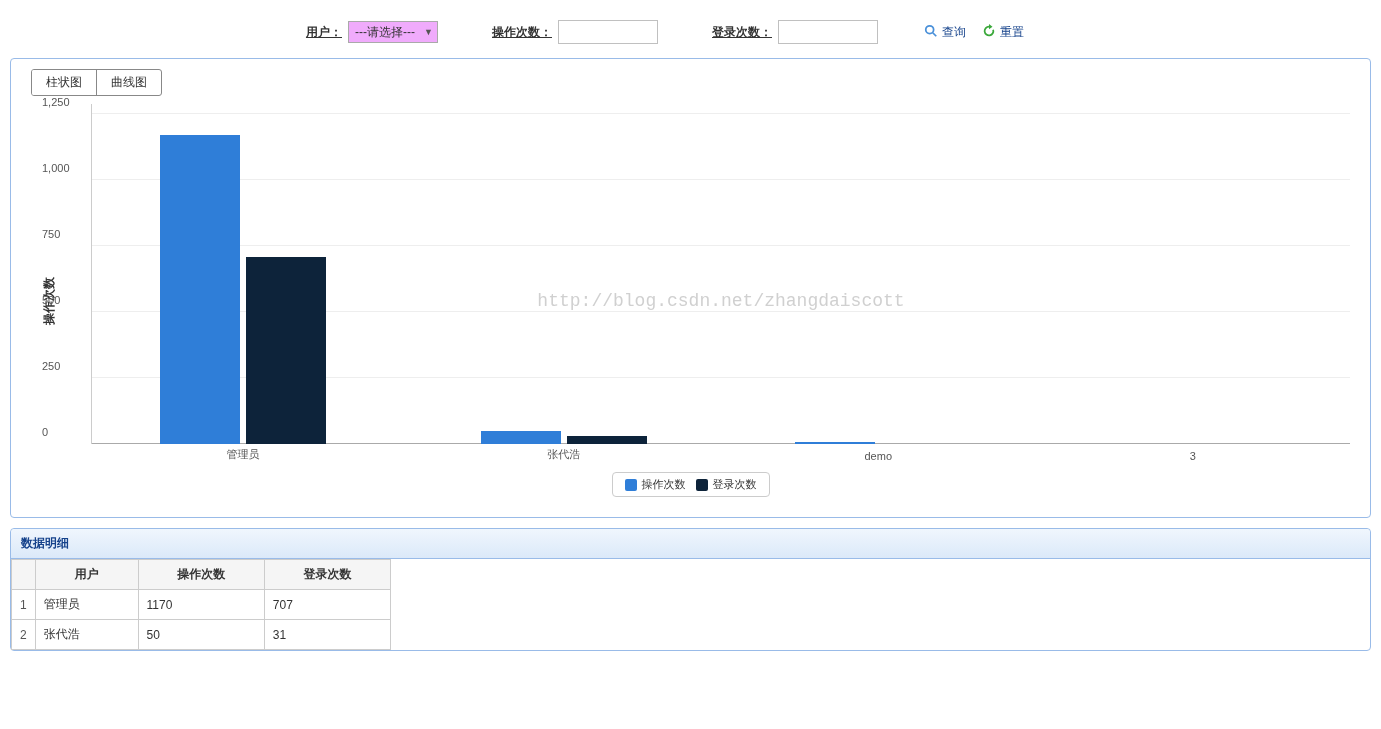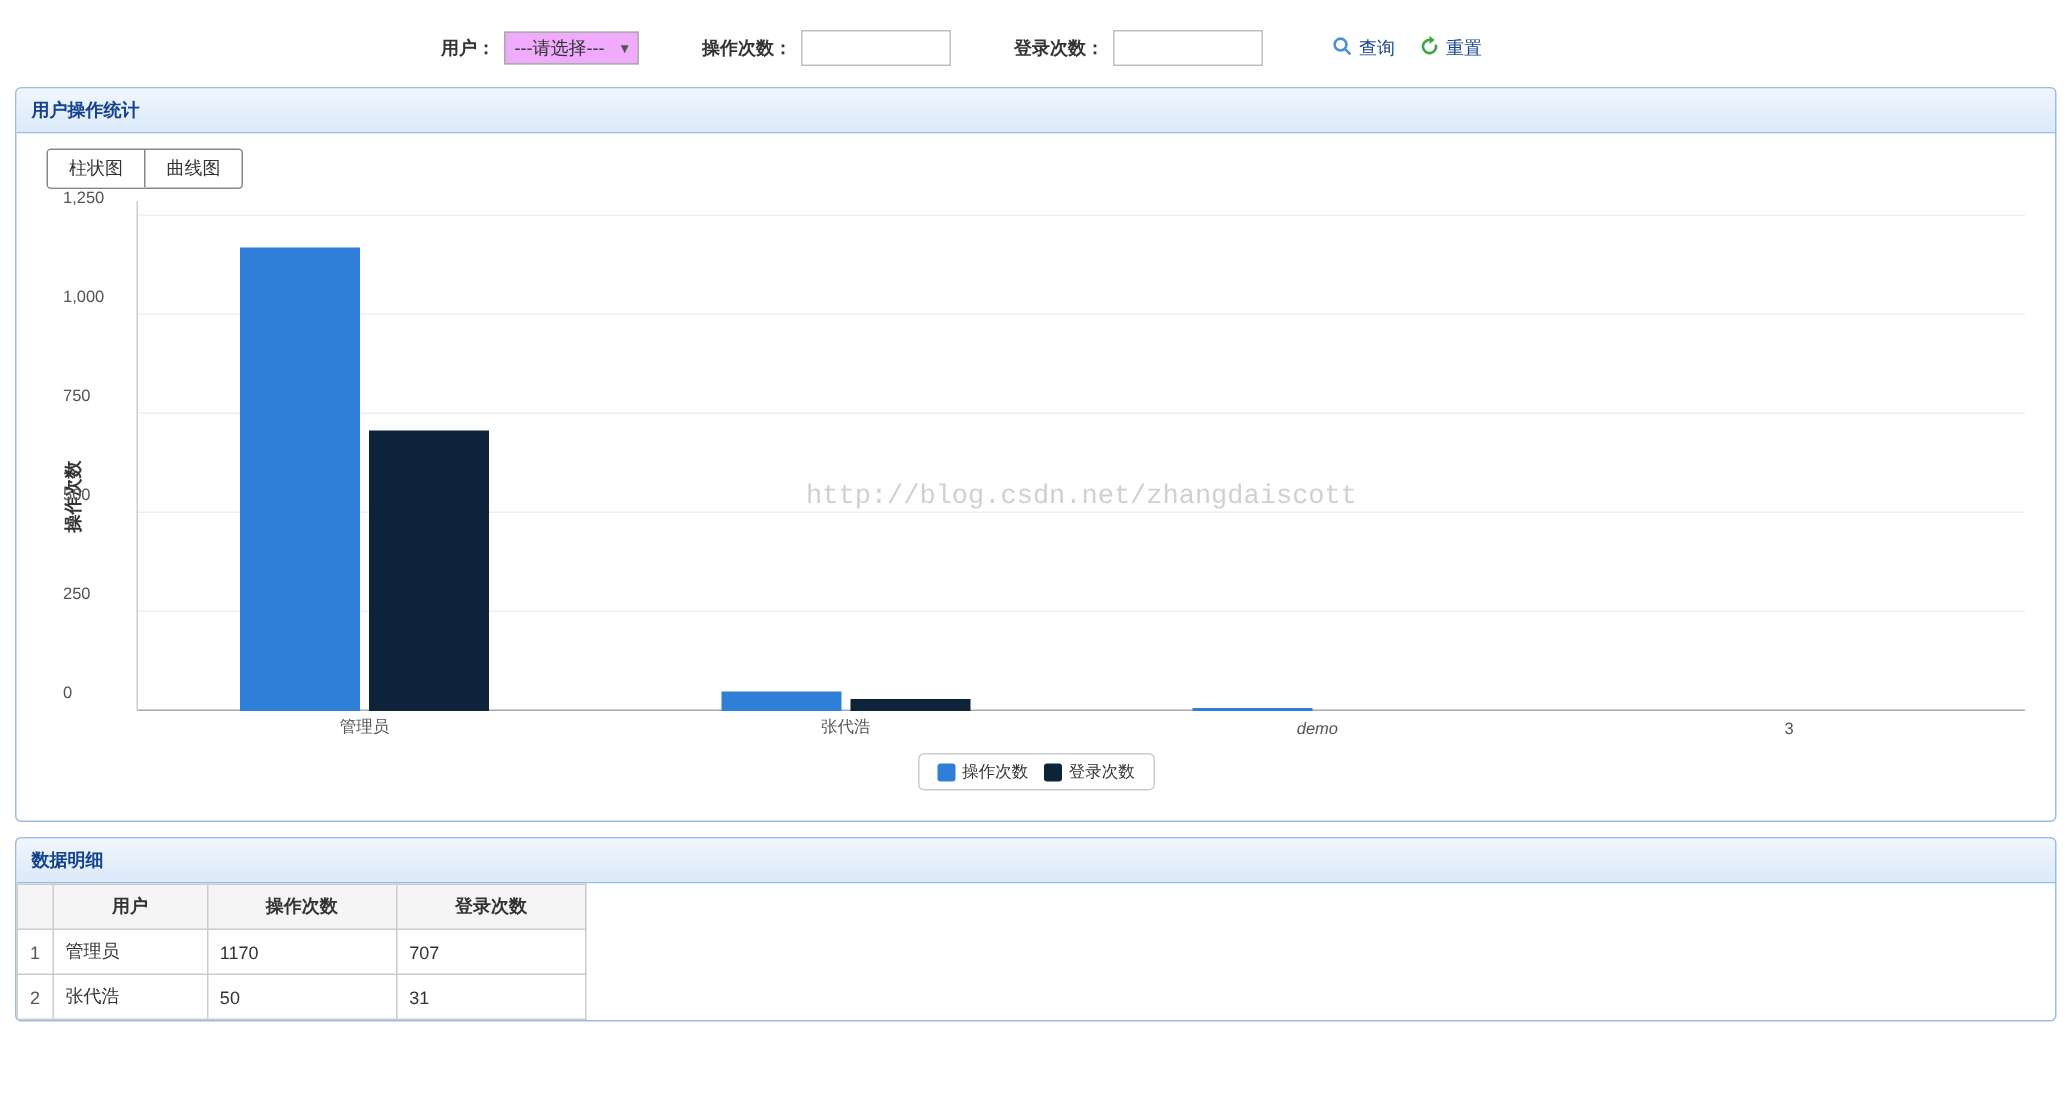--- a/index.html
+++ b/index.html
@@ -11,21 +11,21 @@
     background: #fff;
   }
   .filter-bar {
     display: flex;
     align-items: center;
     padding: 20px 0 10px 0;
     gap: 8px;
     justify-content: flex-start;
     padding-left: 290px;
   }
-  .filter-bar label { margin-left: 4px; font-weight: bold; }
+  .filter-bar label { margin-left: 16px; font-weight: bold; text-decoration: underline; }
   .filter-bar .group { display:flex; align-items:center; gap:6px; margin-right:30px;}
   .sel {
     border: 1px solid #aaa;
     background: #f0abfc;
     height: 22px;
     min-width: 90px;
     padding: 0 18px 0 6px;
     position: relative;
     display:inline-flex; align-items:center;
   }
@@ -119,21 +119,20 @@
   </span>
   <span class="link-btn">
     <svg width="14" height="14" class="reset-svg" viewBox="0 0 16 16">
         <path d="M8 2a6 6 0 1 0 5.7 4.2l-1.9.6A4 4 0 1 1 8 4v2l4-3-4-3v2z" fill="#3aa83a"></path>
       </svg>
     <span>重置</span>
   </span>
 </div>
 
 <div class="panel">
-  <div class="panel-header">用户操作统计</div>
   <div class="panel-body">
     <div class="tab-btns">
       <span class="active">柱状图</span>
       <span>曲线图</span>
     </div>
     <div class="chart-wrap">
       <span class="ylabel" style="left:18px;">操作次数</span>
       <div class="chart" id="chart">
         <div class="baseline"></div>
         <span class="watermark">http://blog.csdn.net/zhangdaiscott</span>
@@ -155,21 +154,21 @@
           <span class="xtick" style="left: 12%;">管理员</span>
           <div class="cat-group" style="left: 37.5%;">
             <div class="bar ops" title="操作次数: 50" style="height: 13.2px;"></div>
             <div class="bar login" title="登录次数: 31" style="height: 8.184px;"></div>
           </div>
           <span class="xtick" style="left: 37.5%;">张代浩</span>
           <div class="cat-group" style="left: 62.5%;">
             <div class="bar ops" title="操作次数: 7" style="height: 1.848px;"></div>
             <div class="bar login" title="登录次数: 0" style="height: 0px;"></div>
           </div>
-          <span class="xtick" style="left: 62.5%; font-style: italic;">demo</span>
+          <span class="xtick" style="left: 62.5%;">demo</span>
           <div class="cat-group" style="left: 87.5%;">
             <div class="bar ops" title="操作次数: 0" style="height: 0px;"></div>
             <div class="bar login" title="登录次数: 0" style="height: 0px;"></div>
           </div>
           <span class="xtick" style="left: 87.5%;">3</span>
         </div>
       <div class="legend">
         <span class="legend-box">
           <span class="legend-item">
             <span class="swatch ops"></span>

